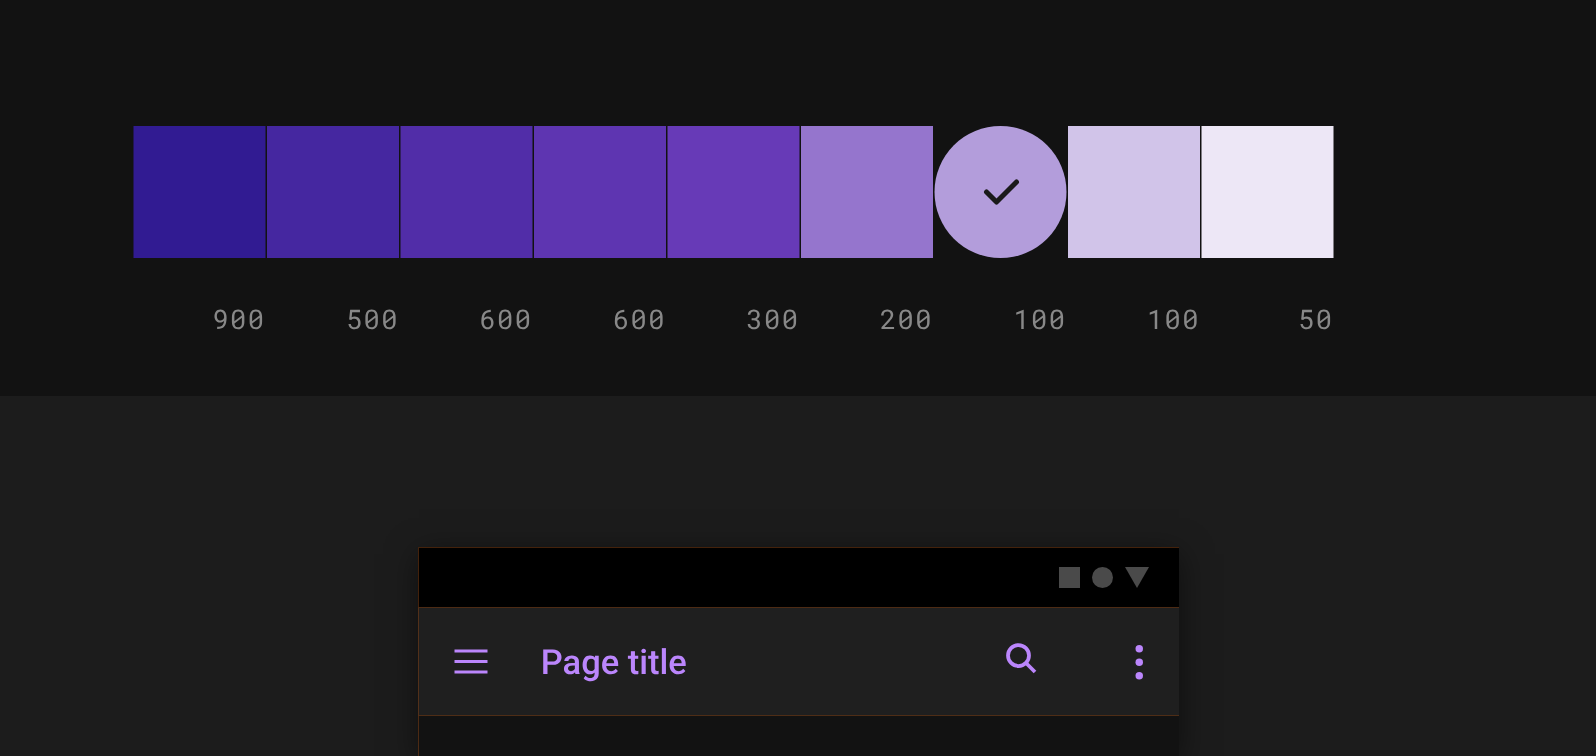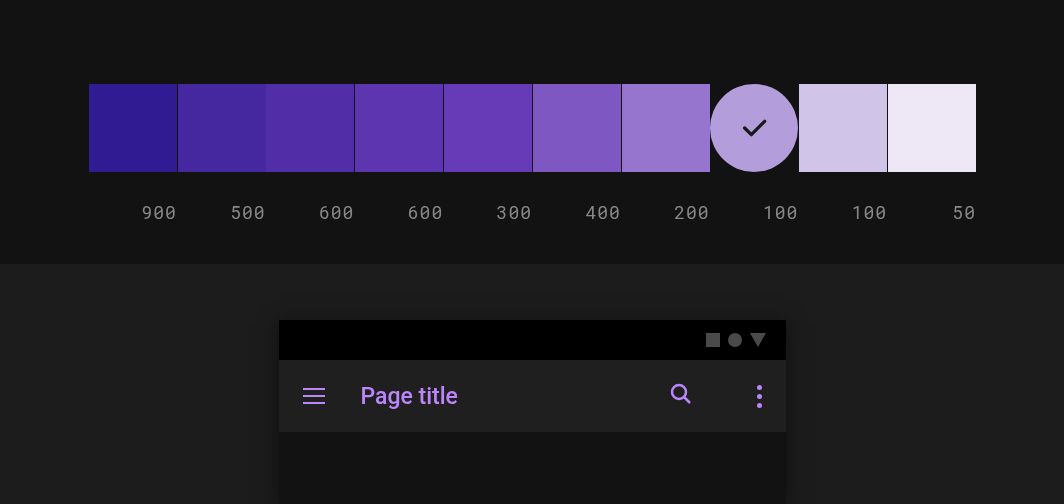--- a/index.html
+++ b/index.html
@@ -51,20 +51,21 @@
       background: #1c1c1c;
       height: 240px;
       display: flex;
       justify-content: center;
       padding-top: 56px;
     }
     .phone-frame {
       width: 507px;
       background: #f97316;
       box-shadow: 0 4px 20px rgba(0,0,0,0.5);
+      margin-top: 45px;
     }
     .status-bar {
       height: 40px;
       background: #000;
       display: flex;
       align-items: center;
       justify-content: flex-end;
       padding-right: 20px;
       gap: 8px;
     }
@@ -151,24 +152,20 @@
         <div class="swatch" style="background: rgb(81, 45, 168);"></div>
         <div class="swatch-label">600</div>
       </div>
       <div class="swatch-col">
         <div class="swatch" style="background: rgb(94, 53, 177);"></div>
         <div class="swatch-label">600</div>
       </div>
       <div class="swatch-col">
         <div class="swatch" style="background: rgb(103, 58, 183);"></div>
         <div class="swatch-label">300</div>
-      </div>
-      <div class="swatch-col">
-        <div class="swatch" style="background: rgb(126, 87, 194);"></div>
-        <div class="swatch-label">400</div>
       </div>
       <div class="swatch-col">
         <div class="swatch" style="background: rgb(149, 117, 205);"></div>
         <div class="swatch-label">200</div>
       </div>
       <div class="swatch-col">
         <div class="swatch selected" style="background: rgb(179, 157, 219);">
           <svg class="check-icon" viewBox="0 0 24 24">
             <path d="M5 12l5 5L20 7" fill="none" stroke="#1a1a1a" stroke-width="2.5" stroke-linecap="round" stroke-linejoin="round"></path>
           </svg>

